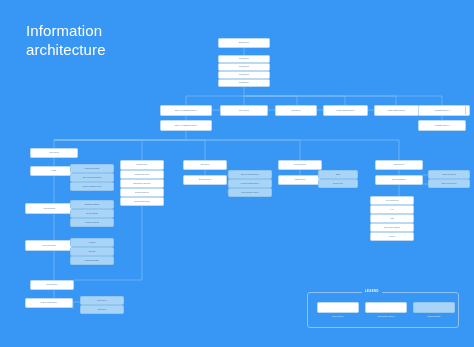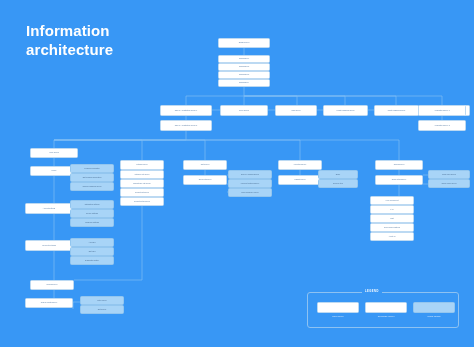--- a/index.html
+++ b/index.html
@@ -7,21 +7,21 @@
     width:474px;height:347px;overflow:hidden;
     background:#3897f5;
     font-family:"Liberation Sans",sans-serif;
     position:relative;
   }
   #canvas{position:absolute;inset:0;}
 
   
   .title{
     position:absolute;left:26px;top:22px;
-    font-size:15px;font-weight:bold;line-height:1.25;
+    font-size:15px;font-weight:normal;line-height:1.25;
     color:#ffffff;letter-spacing:.1px;
     white-space:pre-line;
   }
 
   
   .lines{position:absolute;inset:0;pointer-events:none;}
 
   
   .node{
     position:absolute;

